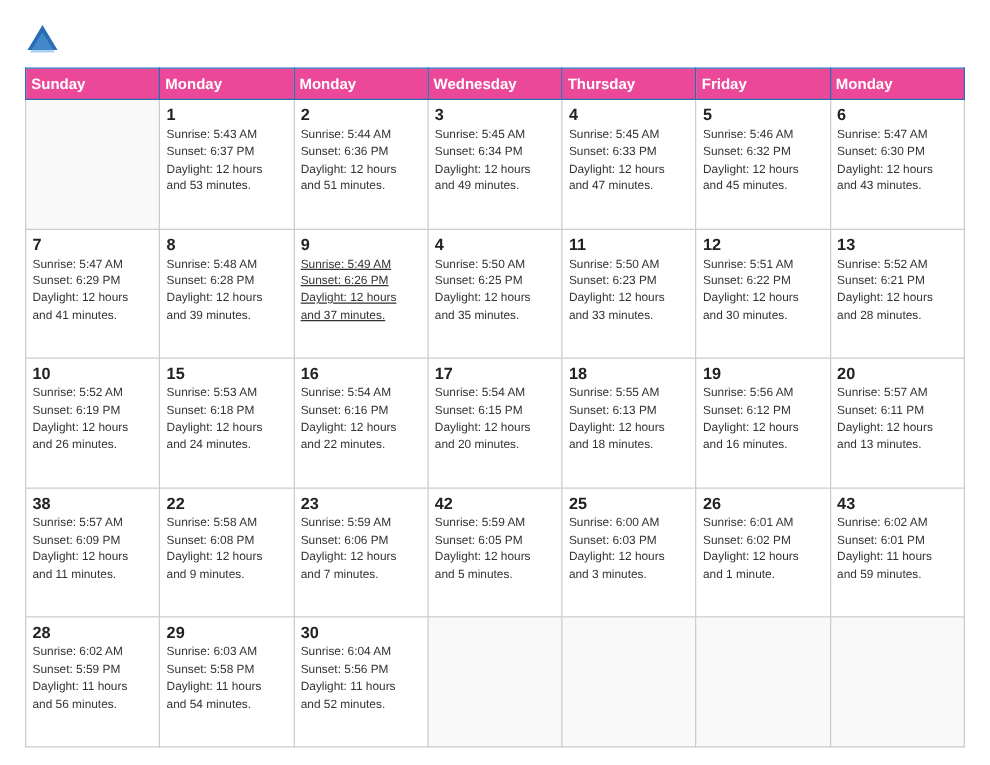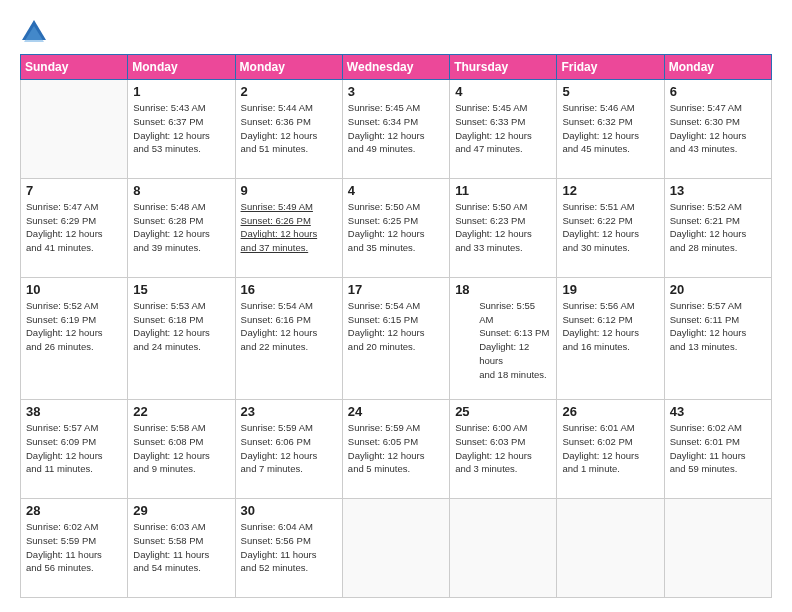--- a/index.html
+++ b/index.html
@@ -254,21 +254,21 @@
           </td>
           <td>
             <span class="day-number">17</span>
             <div class="day-info" style="white-space: pre-line;">Sunrise: 5:54 AM
 Sunset: 6:15 PM
 Daylight: 12 hours
 and 20 minutes.</div>
           </td>
           <td>
             <span class="day-number">18</span>
-            <div class="day-info" style="white-space: pre-line; margin-left: 24px;">Sunrise: 5:55 AM
+            <div class="day-info" style="white-space: pre-line;">Sunrise: 5:55 AM
 Sunset: 6:13 PM
 Daylight: 12 hours
 and 18 minutes.</div>
           </td>
           <td>
             <span class="day-number">19</span>
             <div class="day-info" style="white-space: pre-line;">Sunrise: 5:56 AM
 Sunset: 6:12 PM
 Daylight: 12 hours
 and 16 minutes.</div>
@@ -297,21 +297,21 @@
 and 9 minutes.</div>
           </td>
           <td>
             <span class="day-number">23</span>
             <div class="day-info" style="white-space: pre-line;">Sunrise: 5:59 AM
 Sunset: 6:06 PM
 Daylight: 12 hours
 and 7 minutes.</div>
           </td>
           <td>
-            <span class="day-number">24</span>
+            <span class="day-number">42</span>
             <div class="day-info" style="white-space: pre-line;">Sunrise: 5:59 AM
 Sunset: 6:05 PM
 Daylight: 12 hours
 and 5 minutes.</div>
           </td>
           <td>
             <span class="day-number">25</span>
             <div class="day-info" style="white-space: pre-line;">Sunrise: 6:00 AM
 Sunset: 6:03 PM
 Daylight: 12 hours

